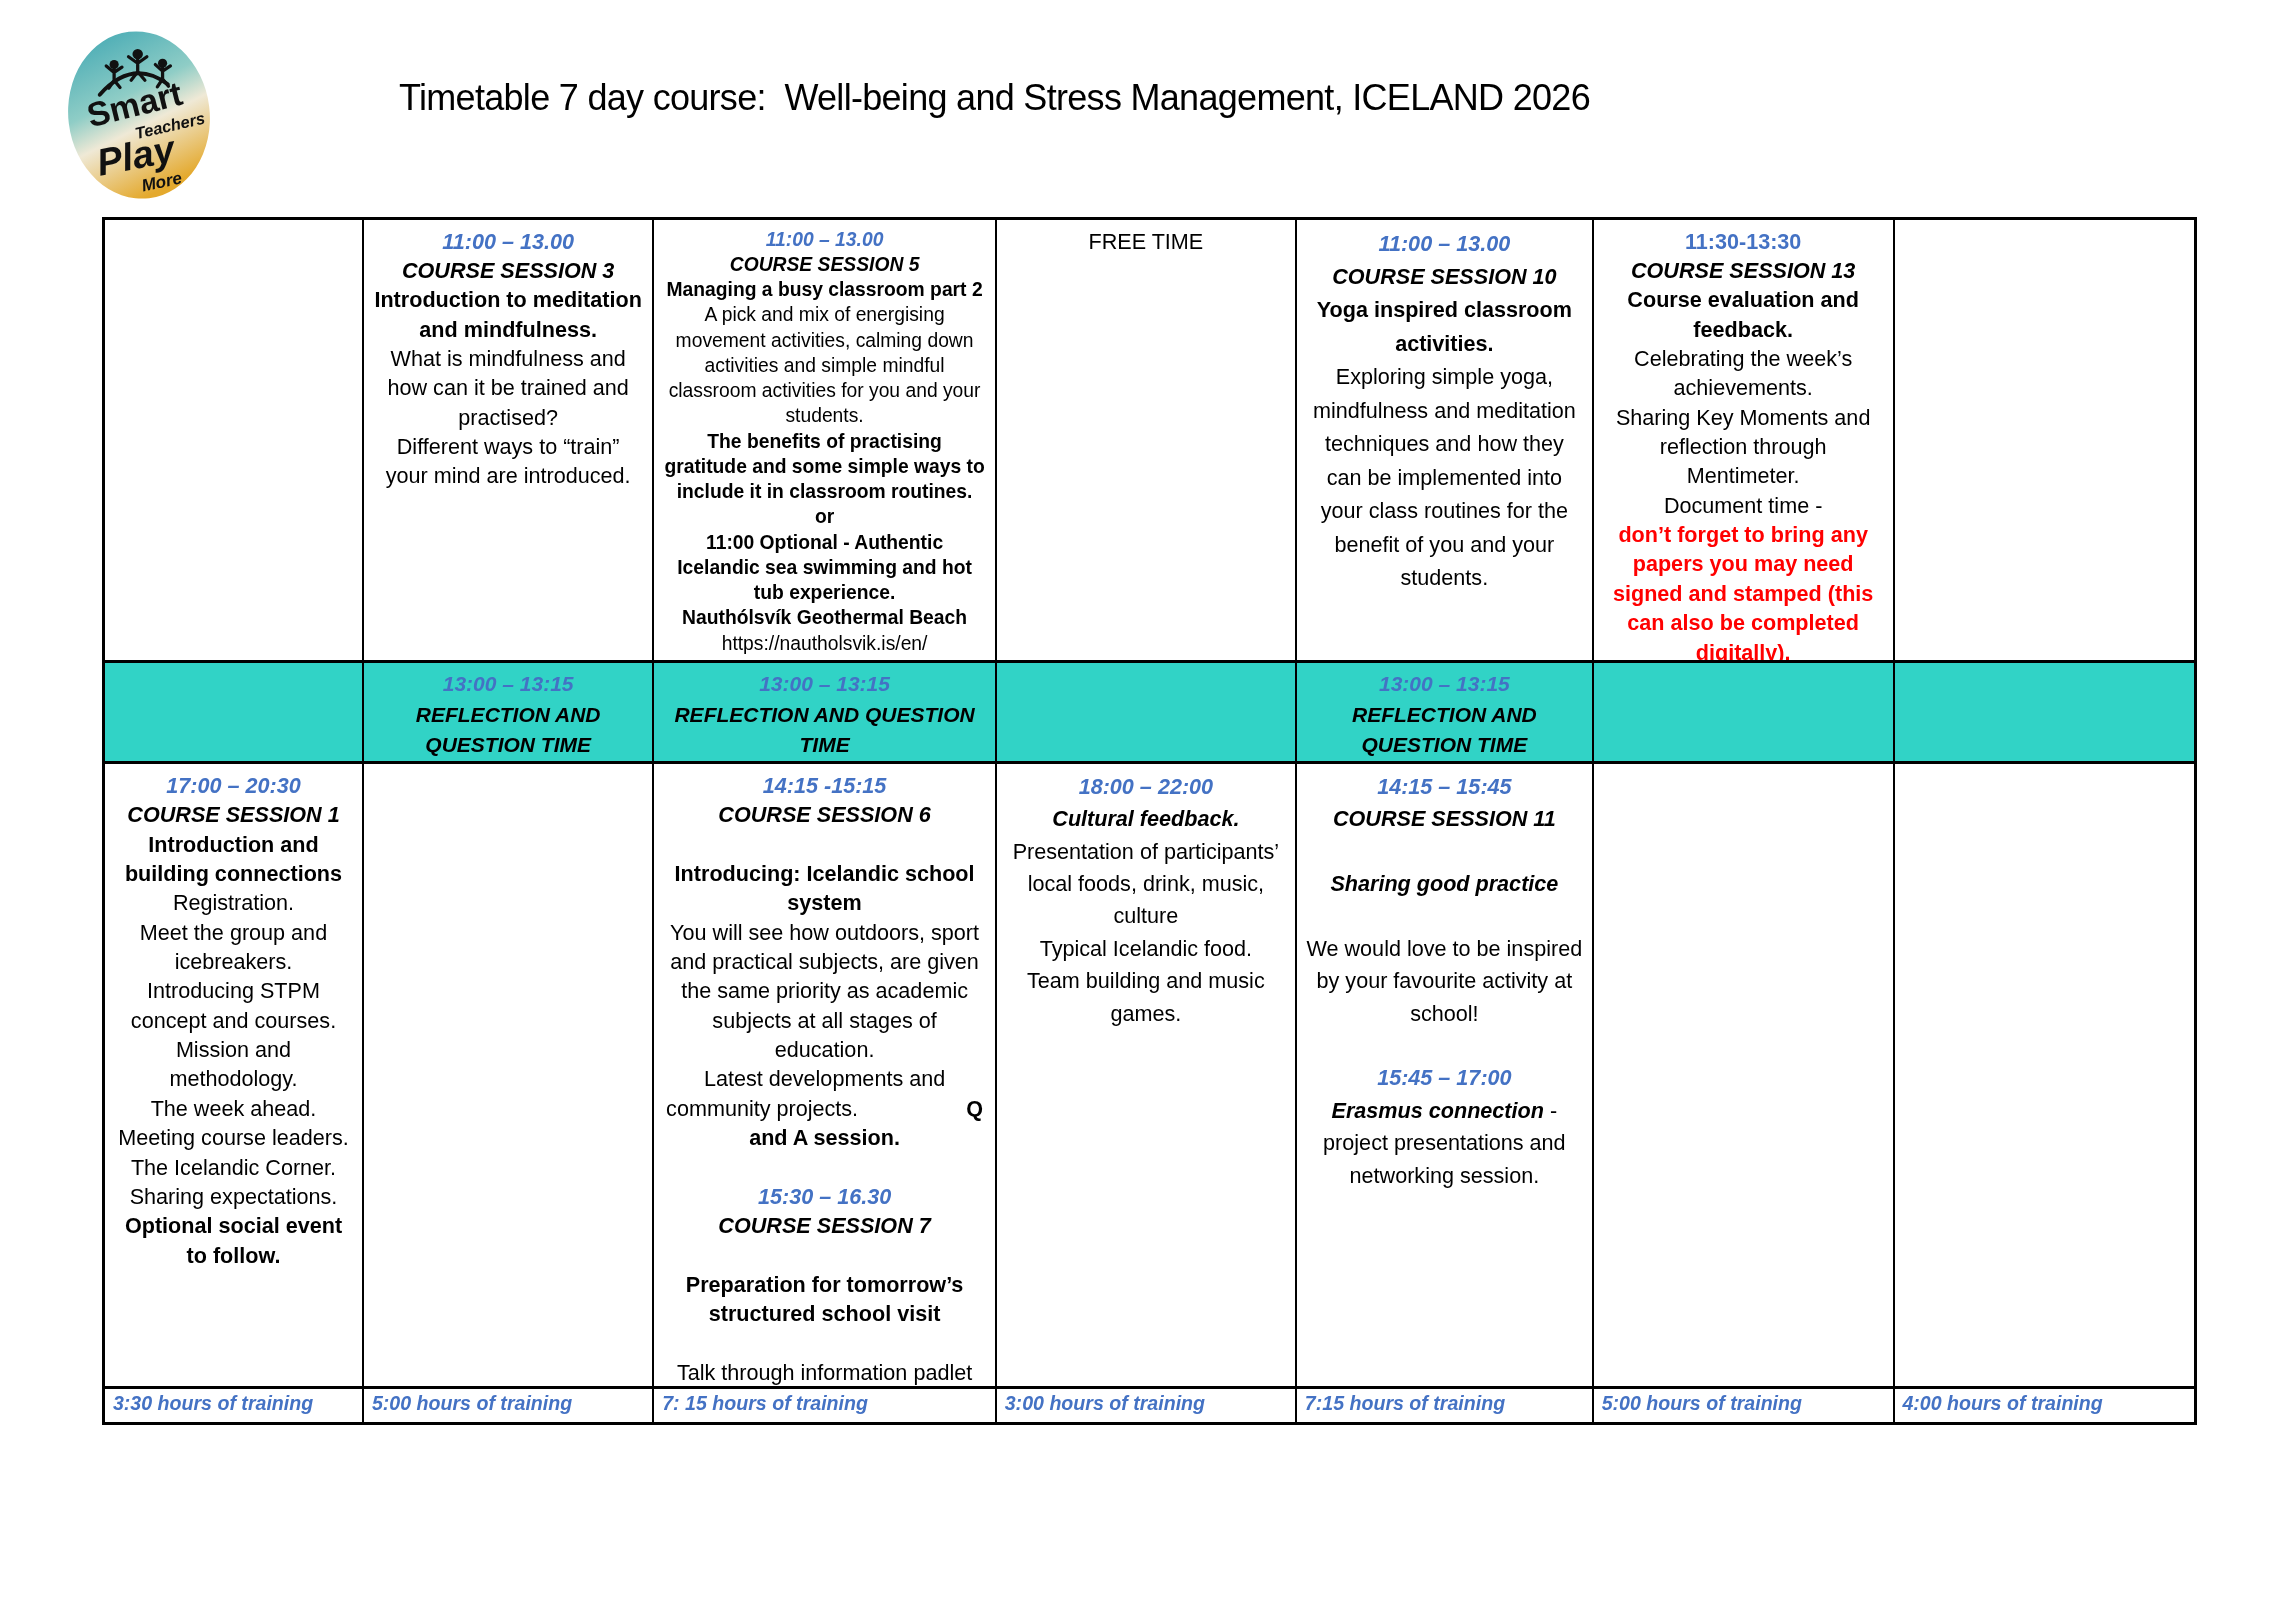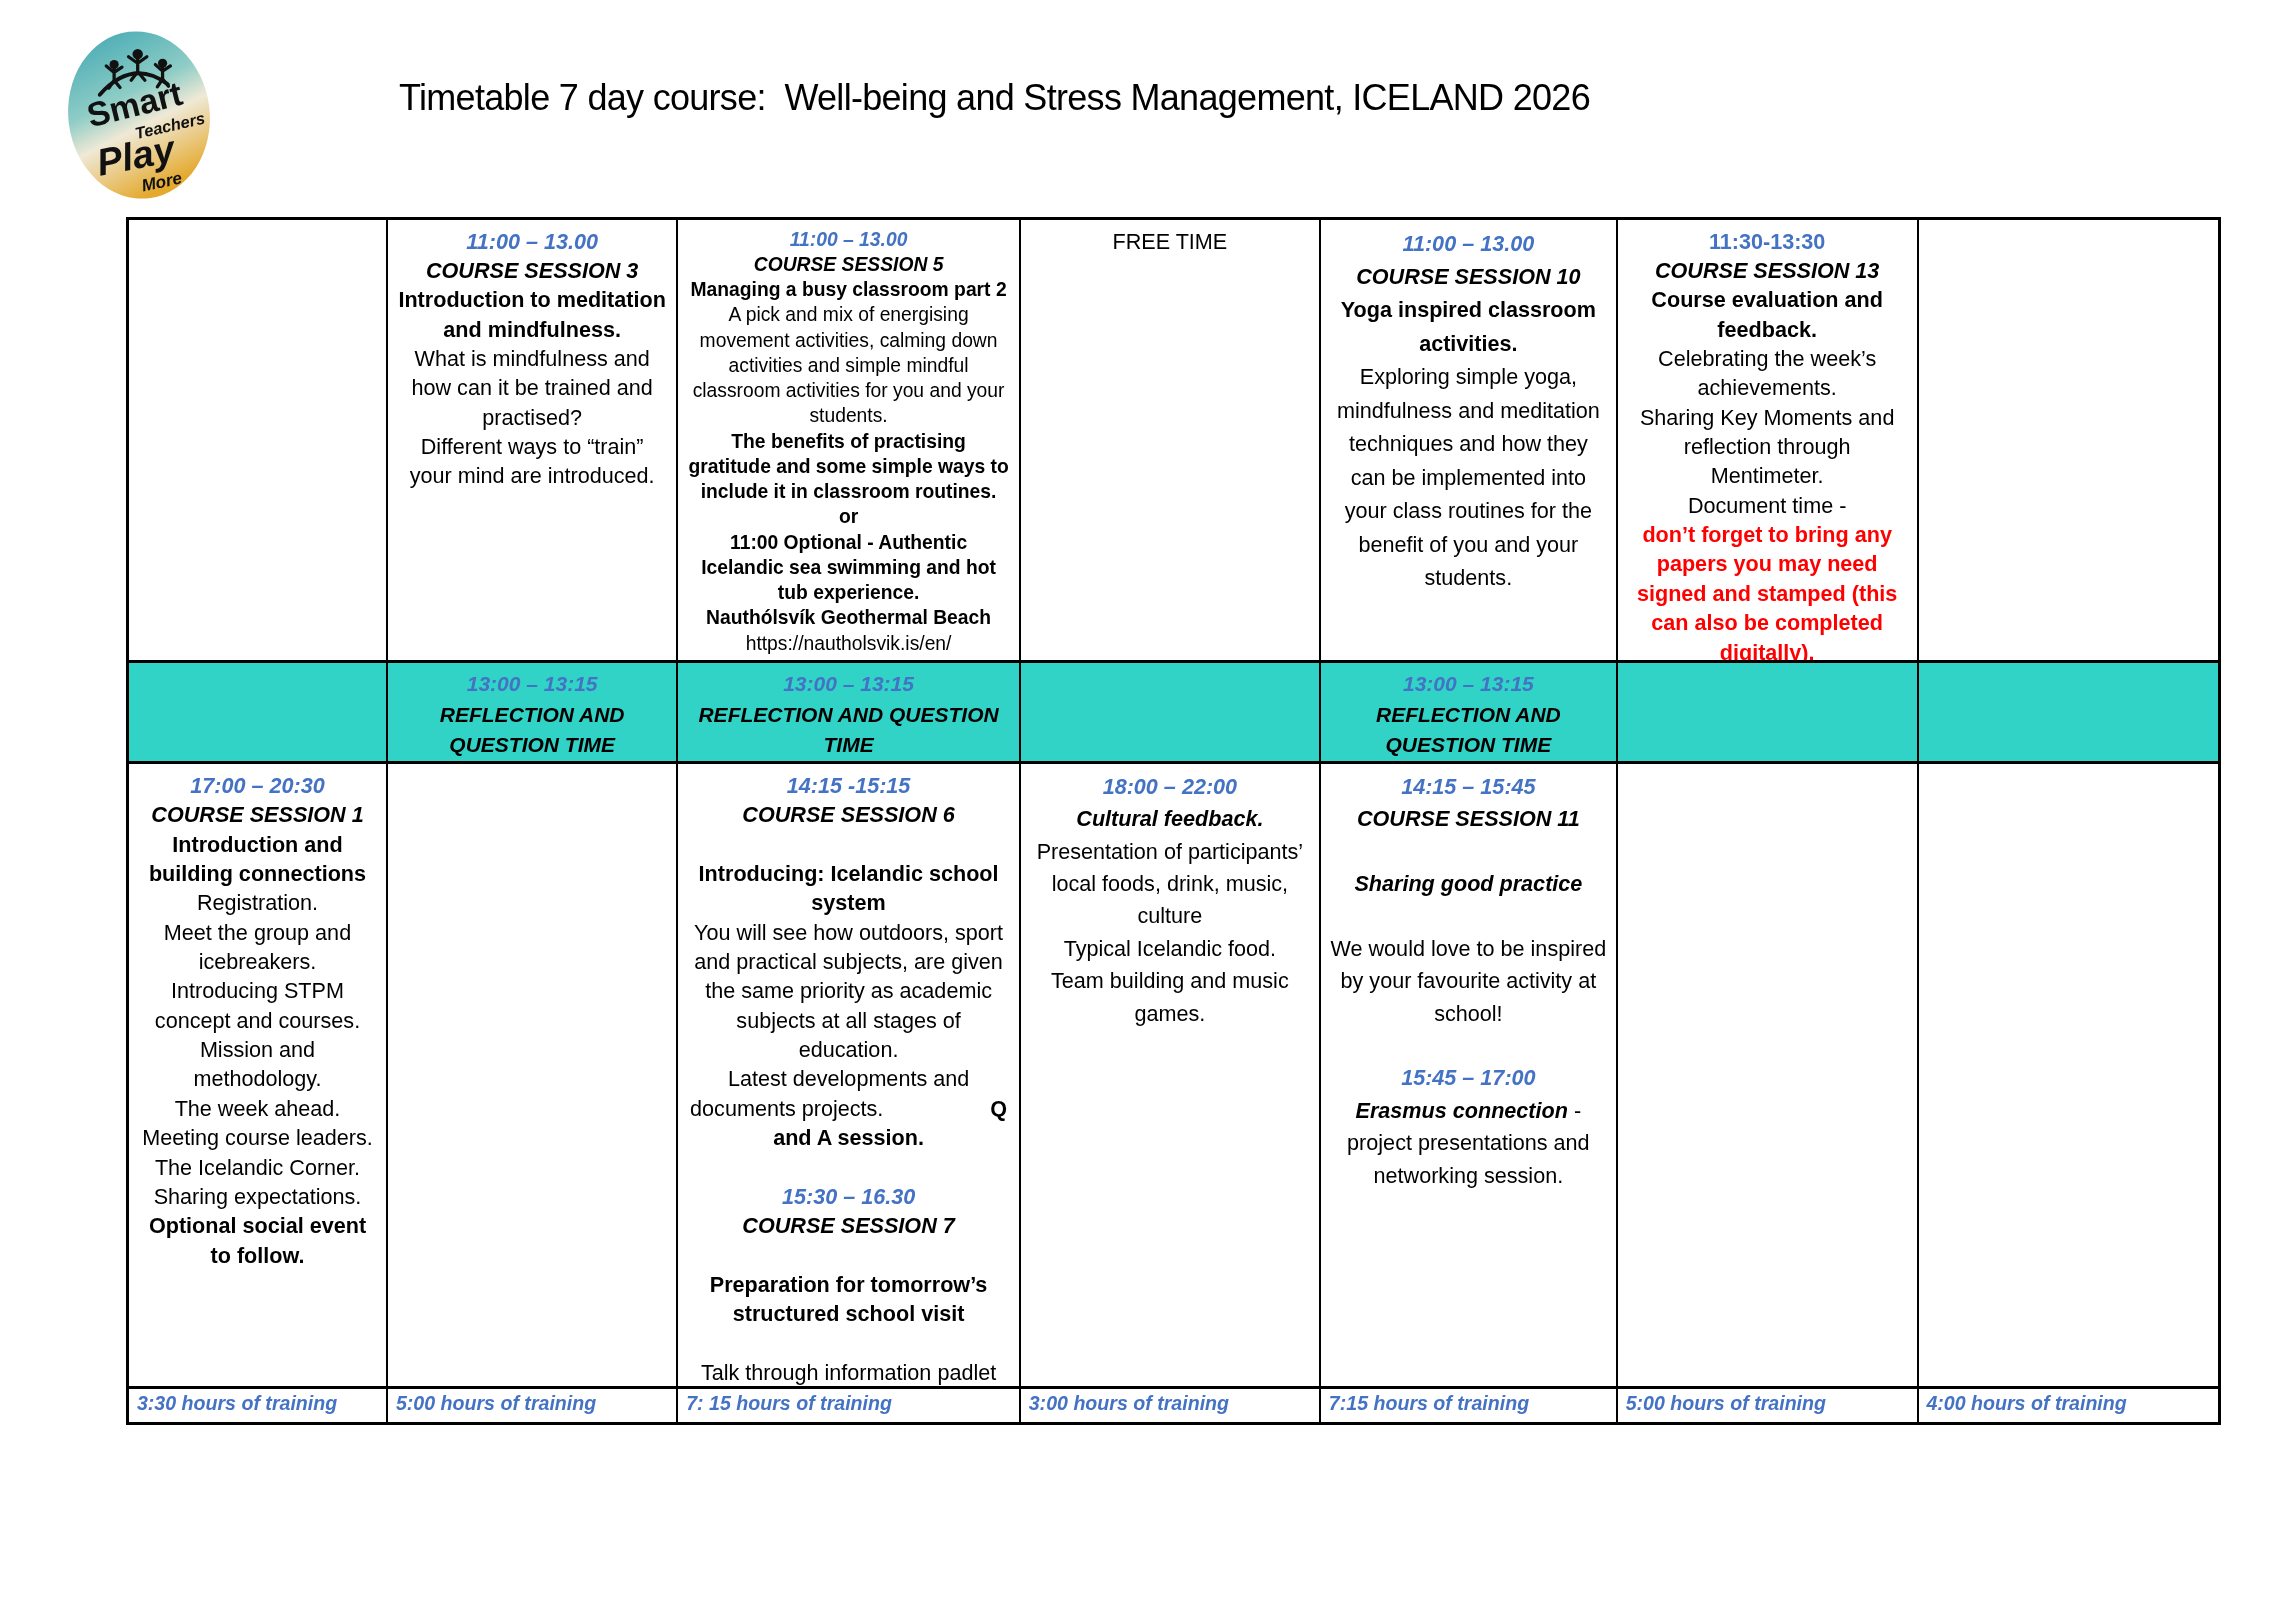--- a/index.html
+++ b/index.html
@@ -8,21 +8,21 @@
   :root{--blue:#4472C4;--teal:#31D3C6;--red:#FF0000;--line:#000;}
 
   .page-title{position:absolute;left:0;top:77px;width:1989px;text-align:center;
     font-size:36px;font-stretch:condensed;letter-spacing:-0.7px;white-space:pre-wrap;
     font-family:"Liberation Sans",sans-serif;}
 
   
   .logo{position:absolute;left:59px;top:23.6px;width:160px;height:182px;}
 
   
-  .timetable{position:absolute;left:126px;top:217px;width:2095px;height:1208px;
+  .timetable{position:absolute;left:102px;top:217px;width:2095px;height:1208px;
     display:grid;box-sizing:border-box;border:3.9px solid var(--line);
     grid-template-columns:397fr 445fr 525fr 460fr 455fr 461fr 459fr;
     grid-template-rows:680fr 156fr 959fr 51fr;background:#fff;}
   .cell{box-sizing:border-box;border-right:2.6px solid var(--line);
     padding:6.5px 9.2px 0 9.2px;text-align:center;font-size:21.6px;line-height:1.36;
     overflow:hidden;background:#fff;}
   .c7{border-right:none;}
   .r1{border-bottom:3.9px solid var(--line);}
   .r2{border-bottom:3.9px solid var(--line);background:var(--teal);
       padding:6.5px 5.2px 0 5.2px;line-height:1.45;font-size:21px;}
@@ -152,21 +152,21 @@
     </div>
   <div class="cell r3 c2"></div>
   <div class="cell r3 c3">
       <div class="line t-time">14:15 -15:15</div>
       <div class="line t-si">COURSE SESSION 6</div>
       <div class="line ">&nbsp;</div>
       <div class="line t-b">Introducing: Icelandic school system</div>
       <div class="line ">You will see how outdoors, sport and practical subjects, are given the same priority as academic subjects at all stages of education.</div>
       <div class="line ">Latest developments and</div>
       <div class="line split">
-        <span>documents projects.</span>
+        <span>community projects.</span>
         <span class="t-b">Q</span>
       </div>
       <div class="line t-b">and A session.</div>
       <div class="line ">&nbsp;</div>
       <div class="line t-time">15:30 – 16.30</div>
       <div class="line t-si">COURSE SESSION 7</div>
       <div class="line ">&nbsp;</div>
       <div class="line t-b">Preparation for tomorrow’s structured school visit</div>
       <div class="line ">&nbsp;</div>
       <div class="line ">Talk  through information padlet with key documents.</div>

